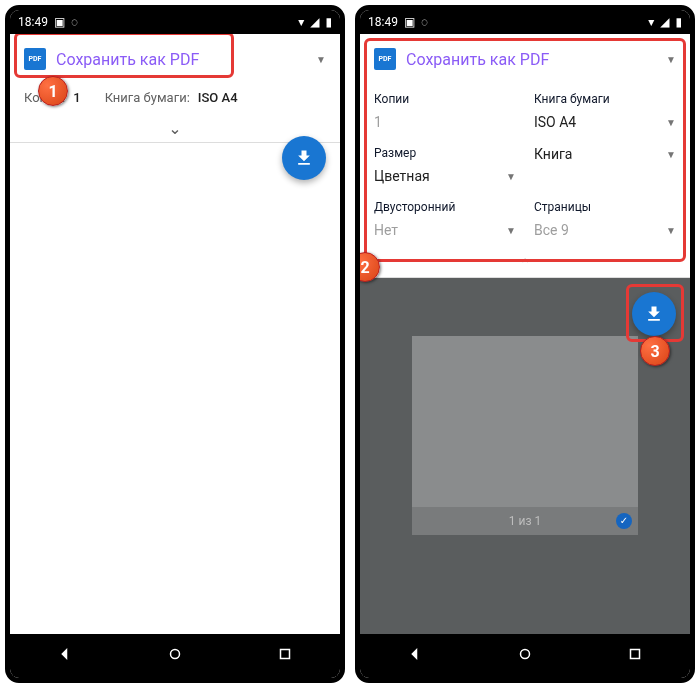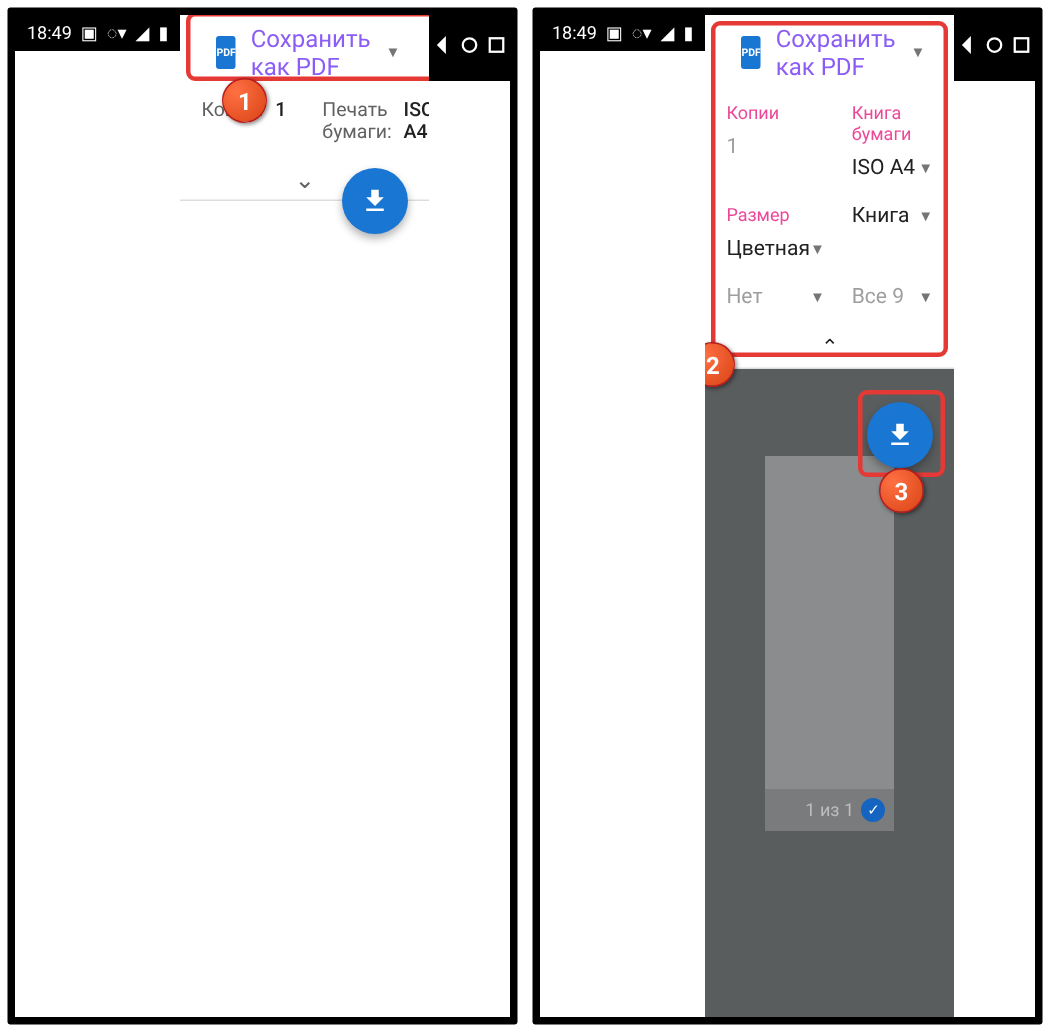--- a/index.html
+++ b/index.html
@@ -9,26 +9,26 @@
       width: 700px;
       height: 688px;
       display: flex;
       gap: 10px;
       padding: 5px;
     }
     .phone {
       width: 340px;
       height: 678px;
       border: 5px solid #000;
-      border-radius: 2px;
+      border-radius: 14px;
       background: #fff;
       overflow: hidden;
       position: relative;
       display: flex;
-      flex-direction: row;
+      flex-direction: column;
     }
     .statusbar {
       height: 24px;
       background: #000;
       display: flex;
       align-items: center;
       justify-content: space-between;
       padding: 0 8px;
       color: #fff;
       font-size: 12px;
@@ -42,21 +42,21 @@
       flex: 1;
       display: flex;
       flex-direction: column;
       position: relative;
       overflow: hidden;
     }
     .destination-bar {
       display: flex;
       align-items: center;
       height: 50px;
-      padding: 0 24px;
+      padding: 0 14px;
       gap: 10px;
       background: #fff;
     }
     .pdf-icon {
       width: 22px;
       height: 22px;
       background: #1976d2;
       display: flex;
       align-items: center;
       justify-content: center;
@@ -136,21 +136,21 @@
       justify-content: space-around;
     }
     .navbar svg { width: 18px; height: 18px; fill: #fff; }
     .settings-grid {
       display: grid;
       grid-template-columns: 1fr 1fr;
       gap: 16px 18px;
       padding: 8px 14px 12px;
       background: #fff;
     }
-    .setting-item .slabel { font-size: 12px; color: #ec4899; margin-bottom: 8px; }
+    .setting-item .slabel { font-size: 12px; color: #0f172a; margin-bottom: 8px; }
     .setting-item .svalue {
       display: flex;
       align-items: center;
       justify-content: space-between;
       font-size: 14px;
       color: #212121;
     }
     .setting-item .svalue.muted { color: #9e9e9e; }
     .setting-item .svalue .caret { color: #757575; font-size: 10px; }
     .preview-area {
@@ -217,21 +217,21 @@
 
     <div class="destination-bar">
       <div class="pdf-icon">PDF</div>
       <div class="destination-label">Сохранить как PDF</div>
       <div class="dropdown-arrow">▼</div>
     </div>
 
     <div class="summary-row">
       <span class="lbl">Копии:</span>
       <span class="val">1</span>
-      <span class="lbl">Печать бумаги:</span>
+      <span class="lbl">Книга бумаги:</span>
       <span class="val">ISO A4</span>
     </div>
 
     <div class="collapse-bar">
       <span style="color:#616161;">⌄</span>
     </div>
 
     <div class="fab" style="top:102px; right:14px;">
       <svg viewBox="0 0 24 24">
           <path d="M19 9h-4V3H9v6H5l7 7 7-7zM5 18v2h14v-2H5z"></path>
@@ -301,26 +301,28 @@
           <span class="caret">▼</span>
         </div>
       </div>
       <div class="setting-item">
         <div class="svalue">
           <span>Книга</span>
           <span class="caret">▼</span>
         </div>
       </div>
       <div class="setting-item">
+        <div class="slabel">Двусторонний</div>
         <div class="svalue muted">
           <span>Нет</span>
           <span class="caret">▼</span>
         </div>
       </div>
       <div class="setting-item">
+        <div class="slabel">Страницы</div>
         <div class="svalue muted">
           <span>Все 9</span>
           <span class="caret">▼</span>
         </div>
       </div>
     </div>
 
     <div class="collapse-bar">
       <span style="color:#212121;font-size:14px;">⌃</span>
     </div>

